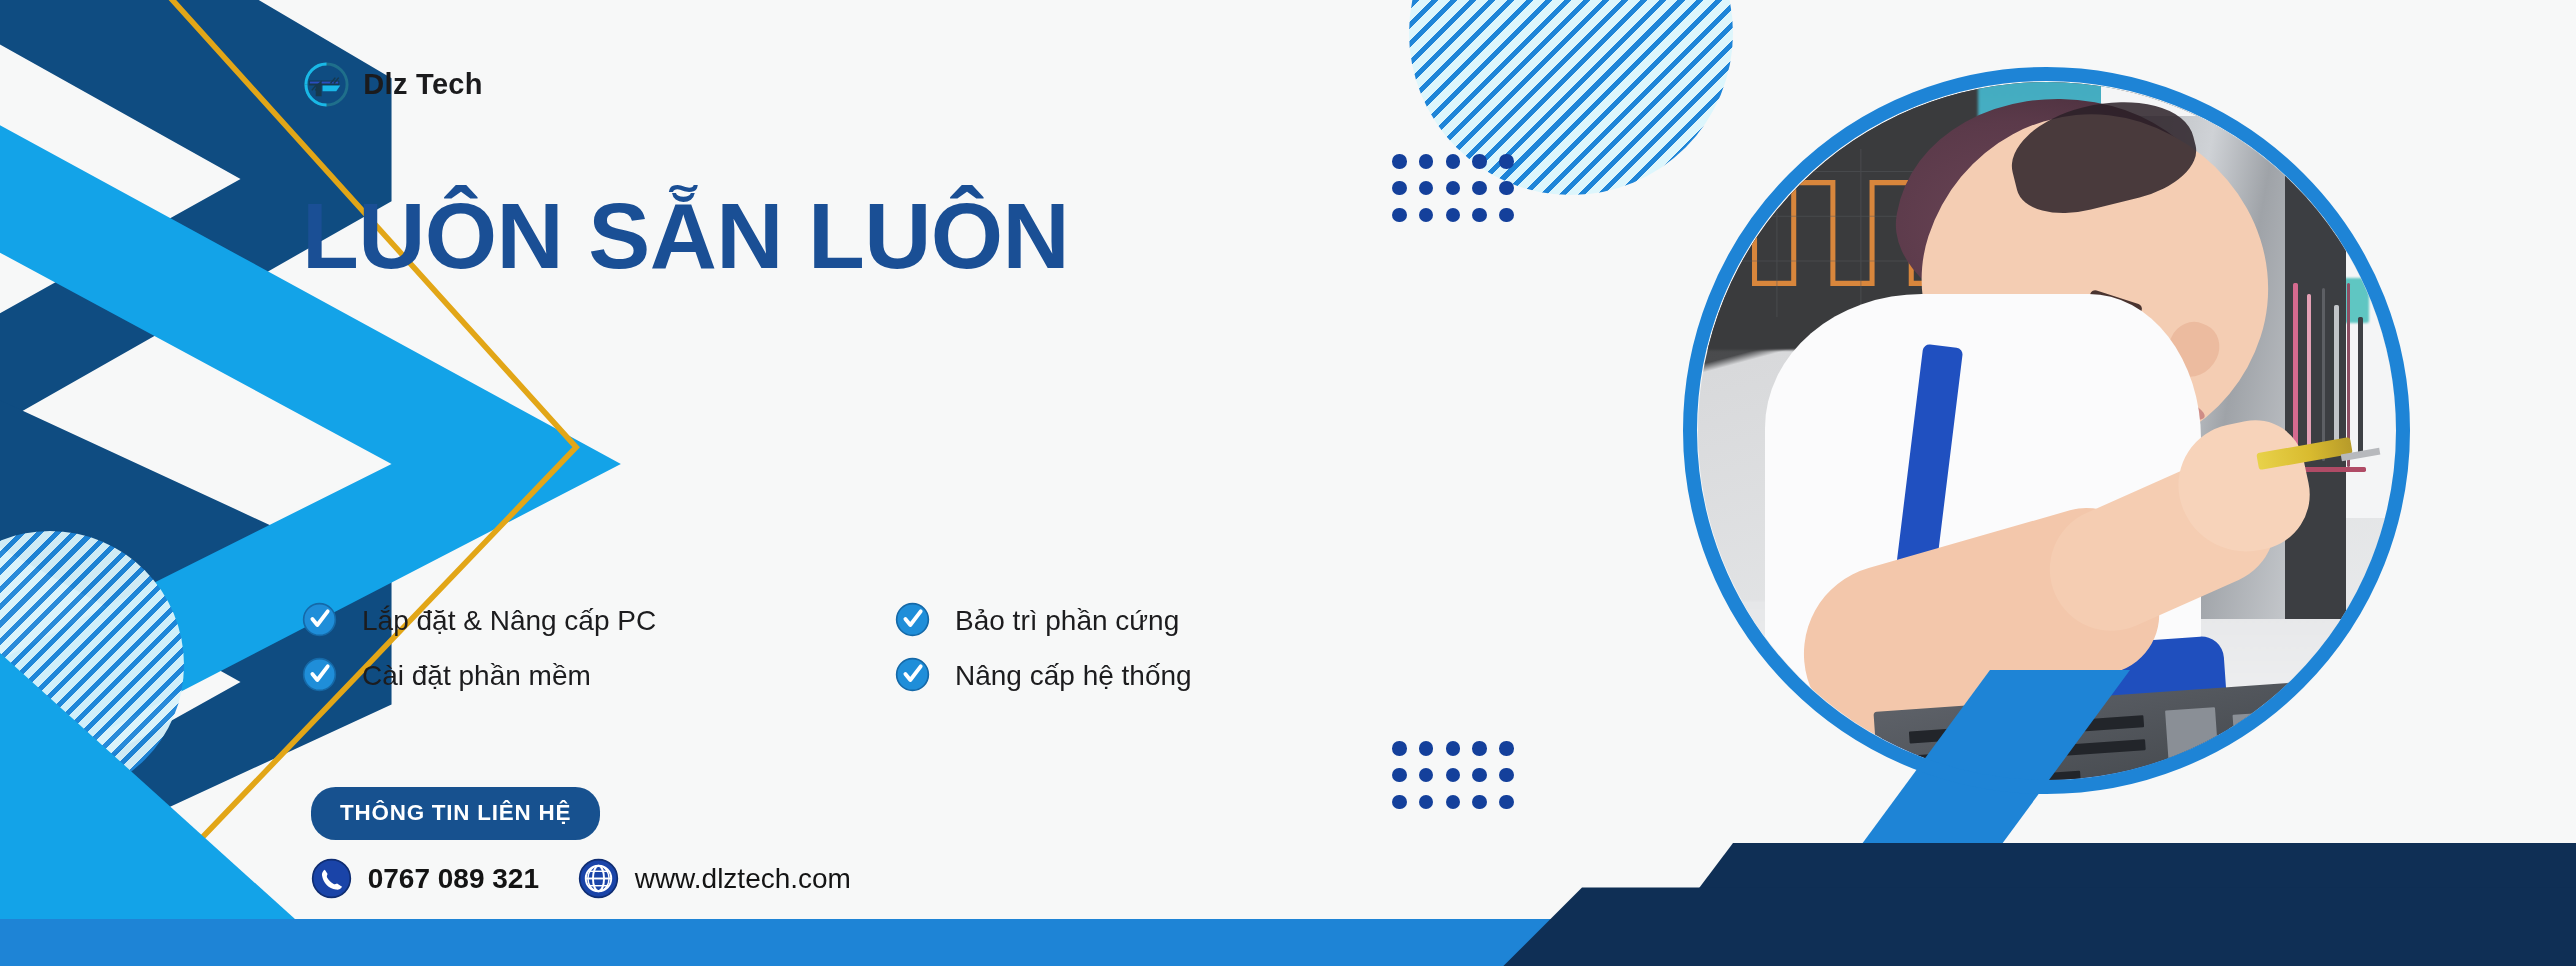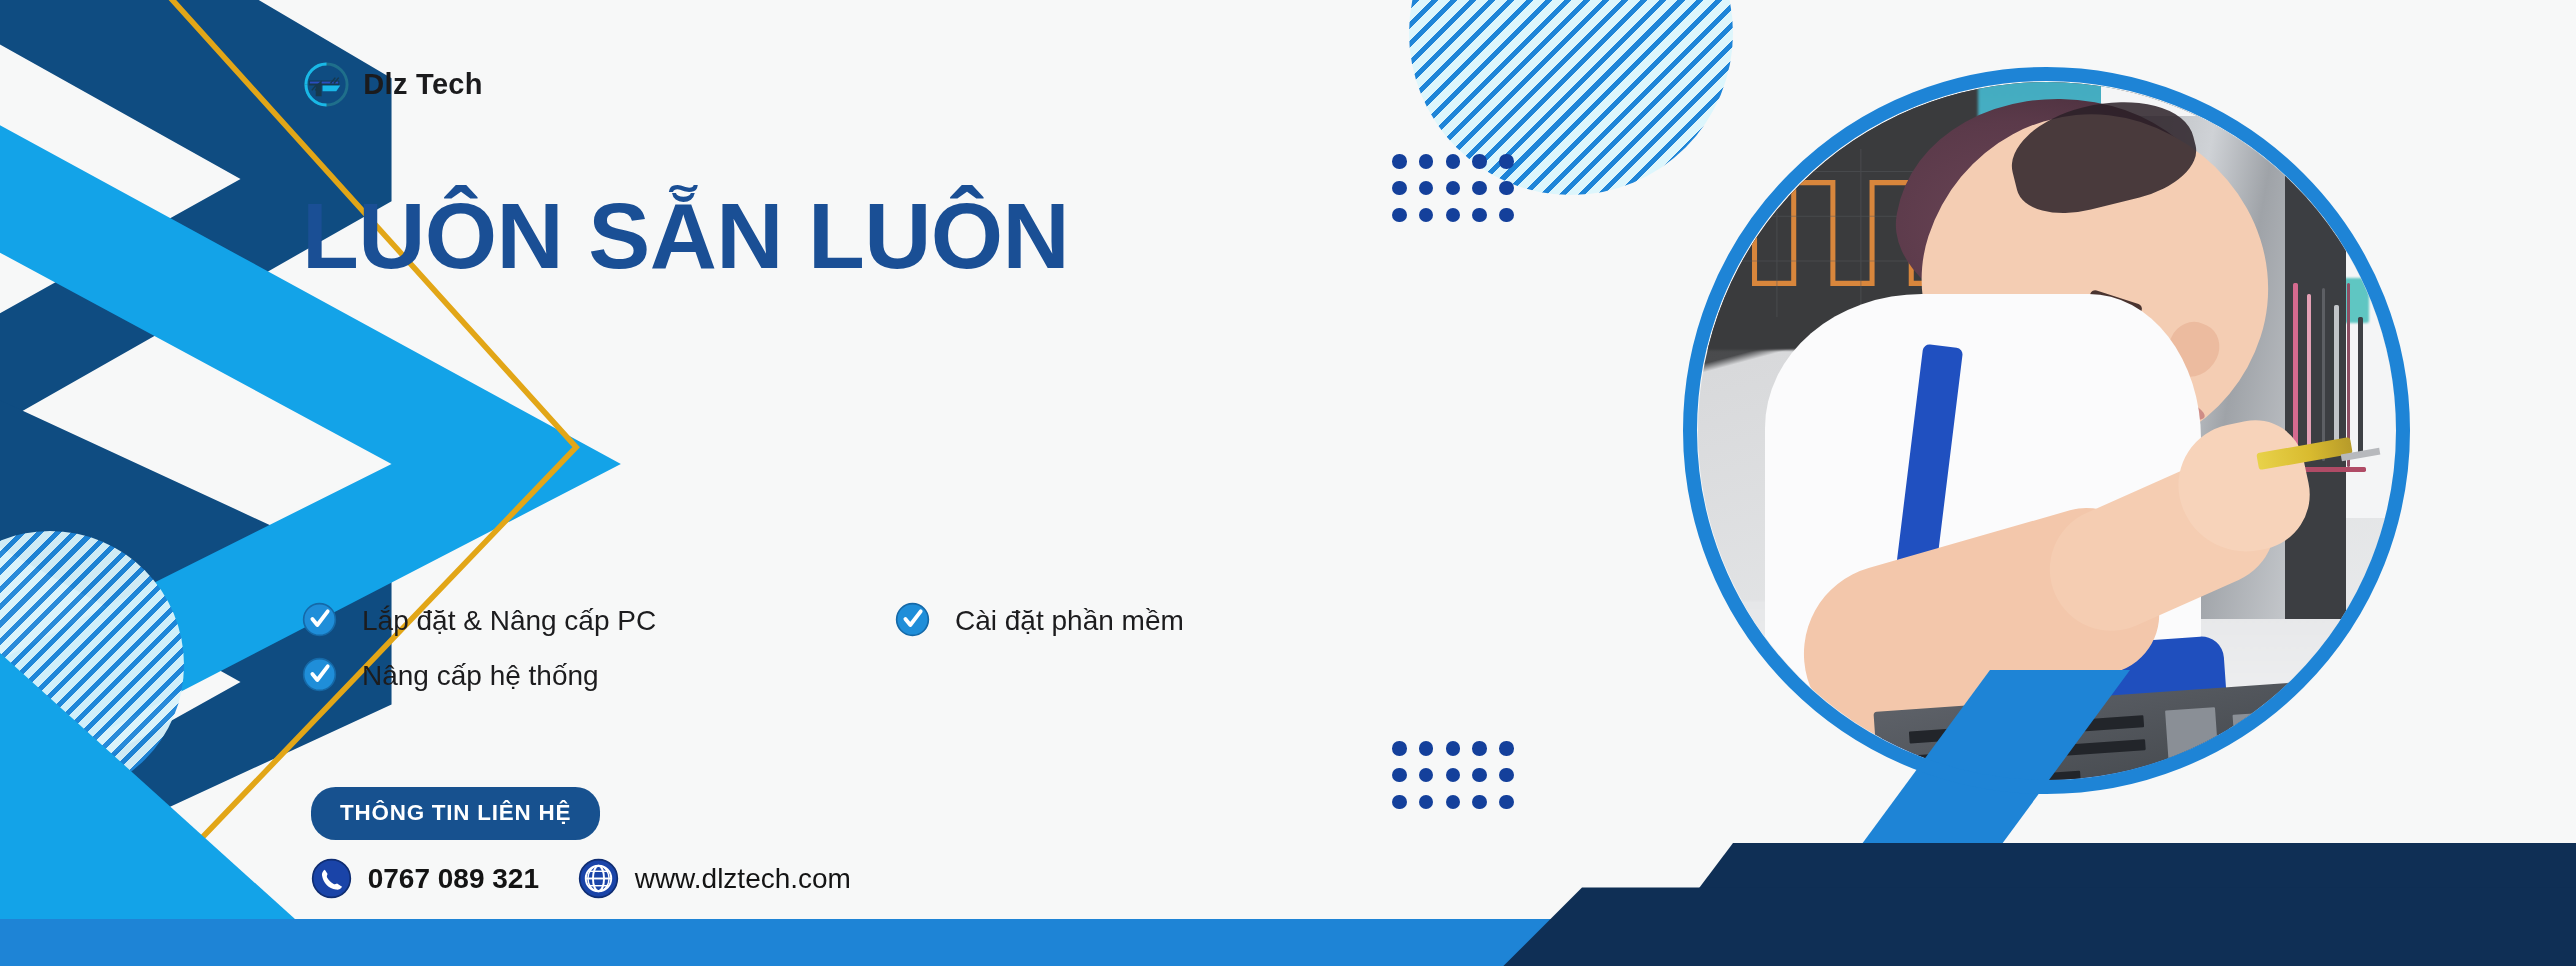--- a/index.html
+++ b/index.html
@@ -538,20 +538,27 @@
           <circle cx="32" cy="32" r="29" fill="#1f8ed9" stroke="#1569a8" stroke-width="3"></circle>
           <path d="M19 31 L28 42 L47 17" fill="none" stroke="#ffffff" stroke-width="7" stroke-linecap="round" stroke-linejoin="round"></path>
         </svg>
         <span class="feat-label">Lắp đặt &amp; Nâng cấp PC</span>
       </div>
       <div class="feat">
         <svg class="feat-check" viewBox="0 0 64 64">
           <circle cx="32" cy="32" r="29" fill="#1f8ed9" stroke="#1569a8" stroke-width="3"></circle>
           <path d="M19 31 L28 42 L47 17" fill="none" stroke="#ffffff" stroke-width="7" stroke-linecap="round" stroke-linejoin="round"></path>
         </svg>
+        <span class="feat-label">Bảo trì phần cứng</span>
+      </div>
+      <div class="feat">
+        <svg class="feat-check" viewBox="0 0 64 64">
+          <circle cx="32" cy="32" r="29" fill="#1f8ed9" stroke="#1569a8" stroke-width="3"></circle>
+          <path d="M19 31 L28 42 L47 17" fill="none" stroke="#ffffff" stroke-width="7" stroke-linecap="round" stroke-linejoin="round"></path>
+        </svg>
         <span class="feat-label">Cài đặt phần mềm</span>
       </div>
       <div class="feat">
         <svg class="feat-check" viewBox="0 0 64 64">
           <circle cx="32" cy="32" r="29" fill="#1f8ed9" stroke="#1569a8" stroke-width="3"></circle>
           <path d="M19 31 L28 42 L47 17" fill="none" stroke="#ffffff" stroke-width="7" stroke-linecap="round" stroke-linejoin="round"></path>
         </svg>
         <span class="feat-label">Nâng cấp hệ thống</span>
       </div>
     </div>

